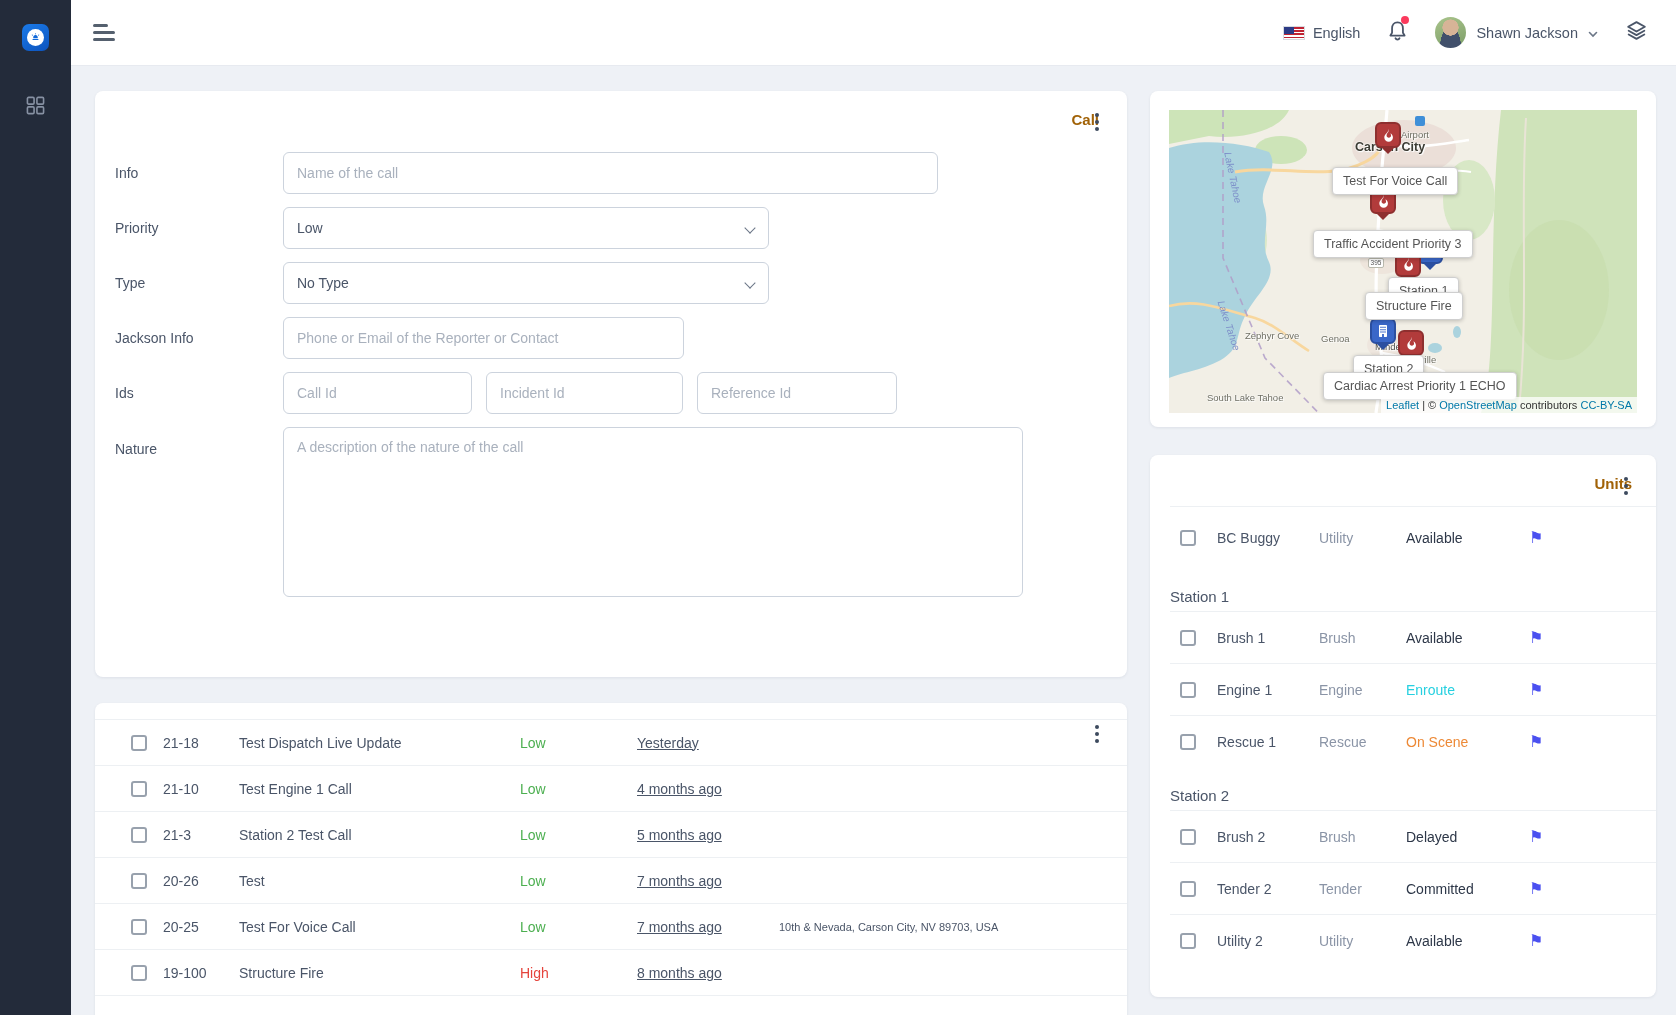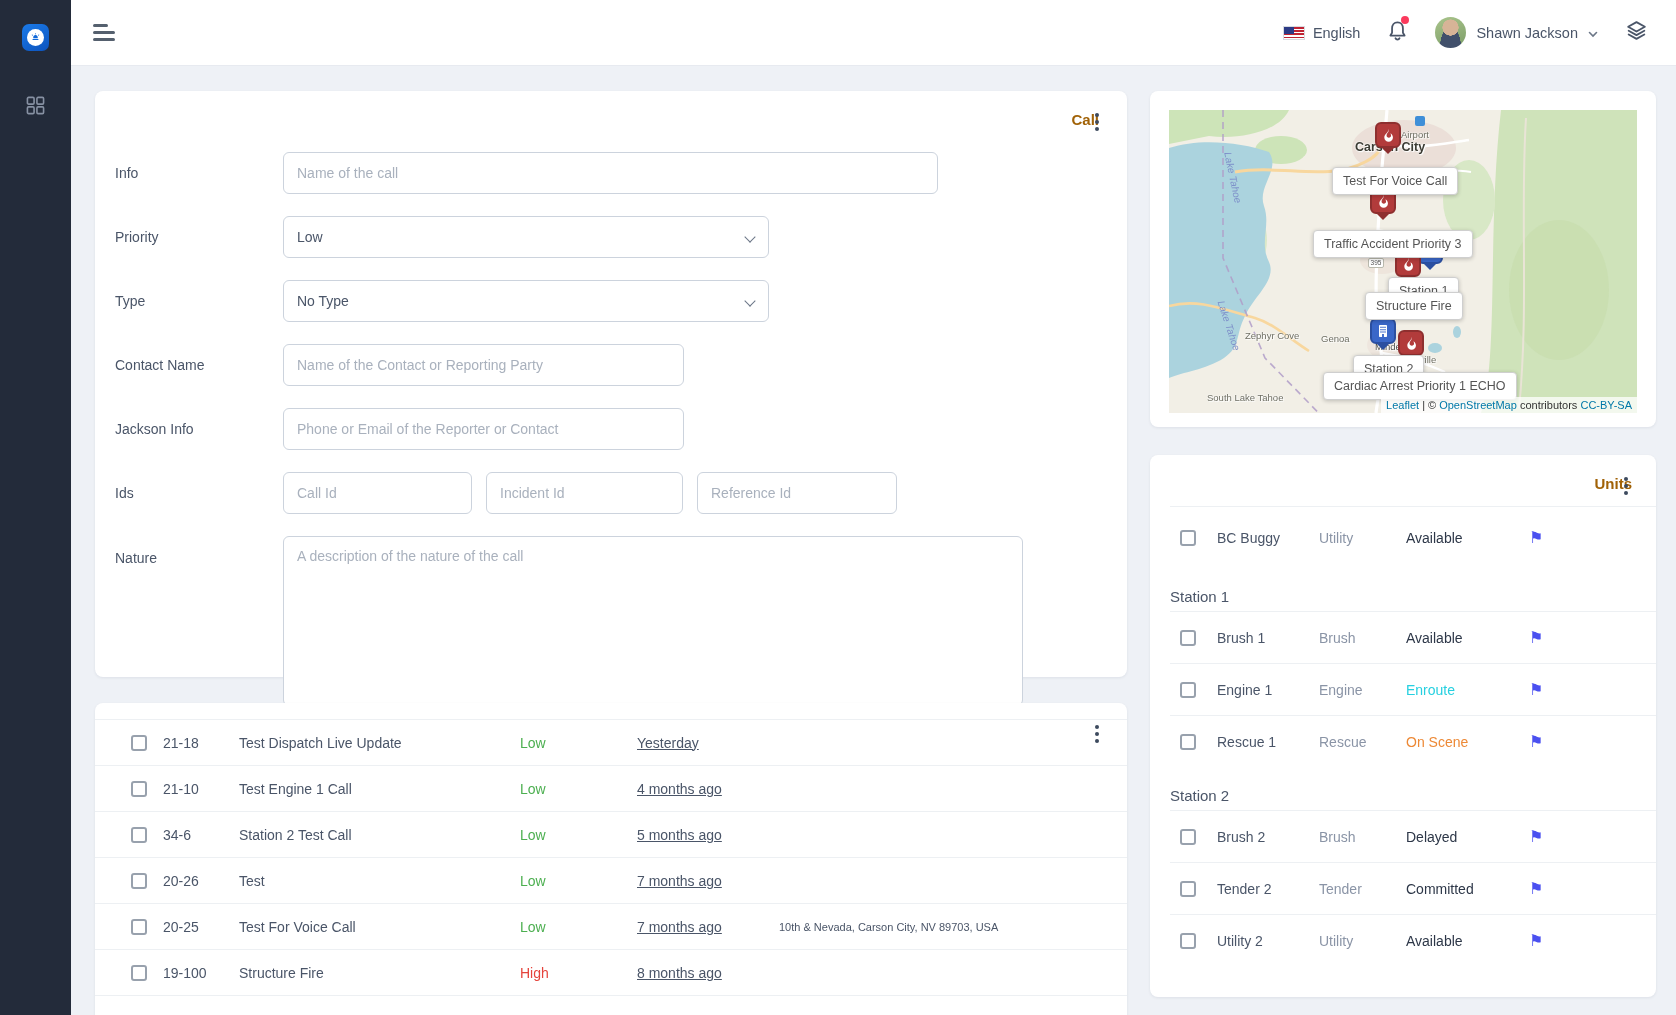--- a/index.html
+++ b/index.html
@@ -41,21 +41,21 @@
   .card { background:#fff; border-radius:8px; box-shadow:0 1px 3px rgba(25,39,62,.08); position:relative; }
   .main-col { position:absolute; left:24px; top:25px; width:1032px; }
   .right-col { position:absolute; left:1079px; top:25px; width:506px; }
   .card-title { font-size:15px; font-weight:700; color:#a16207;text-align:right; }
   .kebab { position:absolute; top:18px; right:24px; background:none; border:none; cursor:pointer;
            display:flex; flex-direction:column; gap:3px; padding:4px; }
   .kebab i { width:4px; height:4px; border-radius:50%; background:#3d4a5e; display:block; }
 
   
   .call-card { padding:20px 28px 24px 20px; height:586px; }
-  .frow { display:flex; align-items:center; margin-top:22px; }
+  .frow { display:flex; align-items:center; margin-top:13px; }
   .frow.top { align-items:flex-start; }
   .frow label { width:168px; font-size:14px; font-weight:500; color:#4a5568; flex:none; }
   .frow.top label { padding-top:14px; }
   input[type=text], select, textarea { border:1px solid #ccd3dd; border-radius:6px; background:#fff;
       font-family:"Liberation Sans",sans-serif; font-size:14px; color:#4a5568; padding:0 13px; height:42px; outline:none; }
   ::placeholder { color:#a9b1bd; opacity:1; }
   .w-name { width:655px; }
   .sel-wrap { position:relative; width:486px; }
   .sel-wrap select { width:100%; appearance:none; -webkit-appearance:none; cursor:pointer; }
   .sel-wrap::after { content:''; position:absolute; right:15px; top:17px; width:7px; height:7px;
@@ -220,24 +220,20 @@
 
       <div class="frow">
         <label>Type</label>
         <span class="sel-wrap">
           <select>
             <option>No Type</option>
           </select>
         </span>
       </div>
 
-      <div class="frow">
-        <label>Contact Name</label>
-        <input type="text" class="w-contact" placeholder="Name of the Contact or Reporting Party" style="">
-      </div>
 
       <div class="frow">
         <label>Jackson Info</label>
         <input type="text" class="w-contact" placeholder="Phone or Email of the Reporter or Contact" style="">
       </div>
 
       <div class="frow">
         <label>Ids</label>
         <span class="ids-wrap">
           <input type="text" class="w-id1" placeholder="Call Id" style="">
@@ -274,21 +270,21 @@
           <input type="checkbox" class="cb" style="">
           <span class="c-id">21-10</span>
           <span class="c-name">Test Engine 1 Call</span>
           <span class="c-pri" data-priority="low">Low</span>
           <span class="c-time">4 months ago</span>
           <span class="c-addr"></span>
         </div>
 
         <div class="call-row">
           <input type="checkbox" class="cb" style="">
-          <span class="c-id">34-6</span>
+          <span class="c-id">21-3</span>
           <span class="c-name">Station 2 Test Call</span>
           <span class="c-pri" data-priority="low">Low</span>
           <span class="c-time">5 months ago</span>
           <span class="c-addr"></span>
         </div>
 
         <div class="call-row">
           <input type="checkbox" class="cb" style="">
           <span class="c-id">20-26</span>
           <span class="c-name">Test</span>

